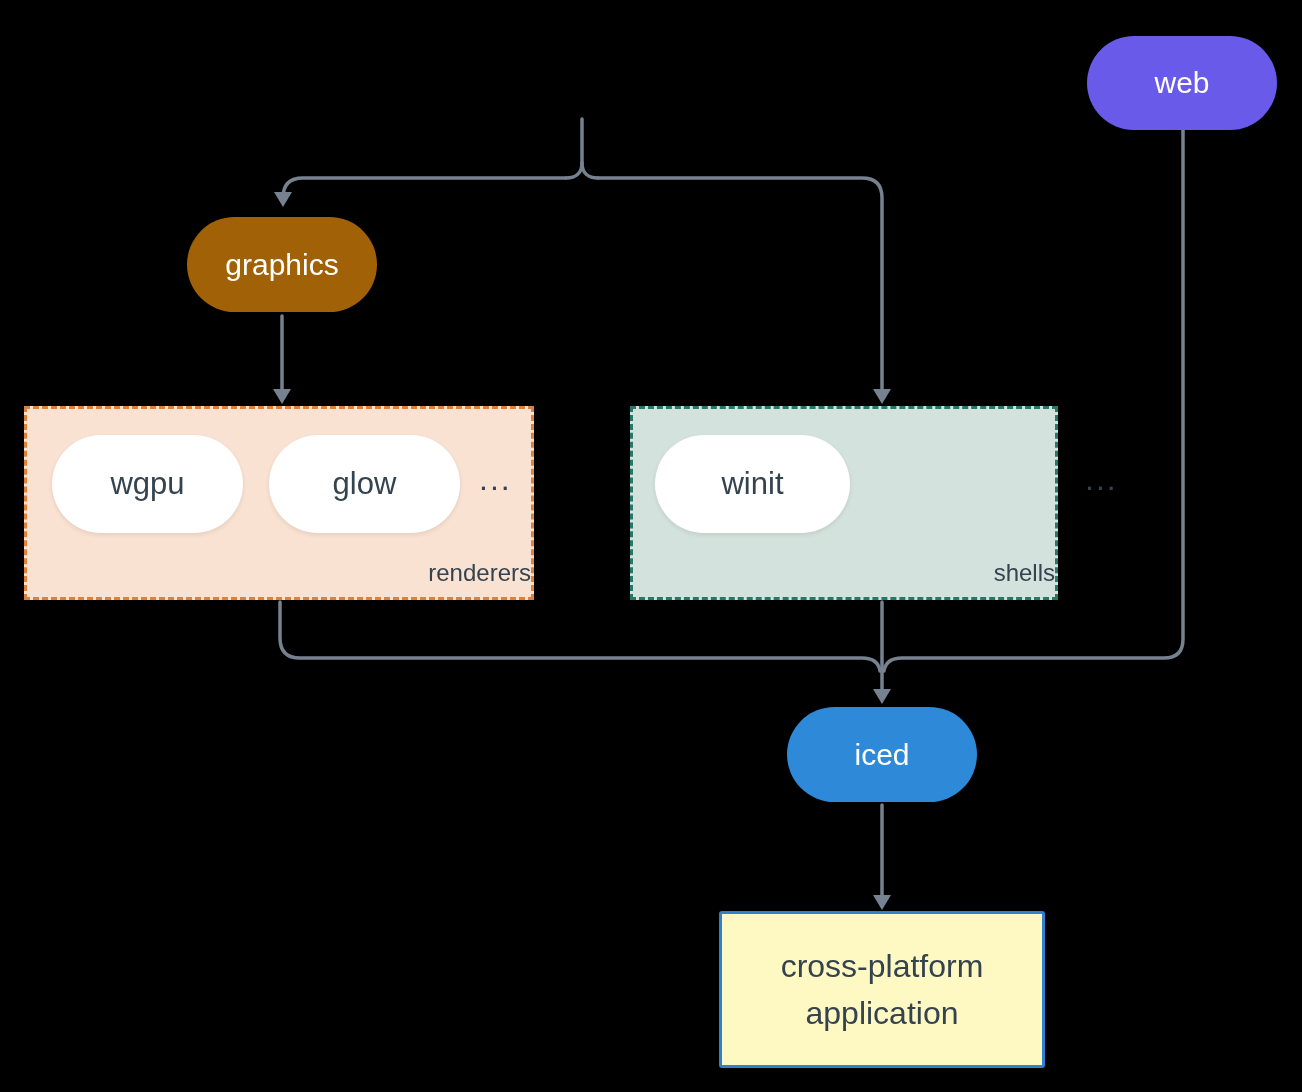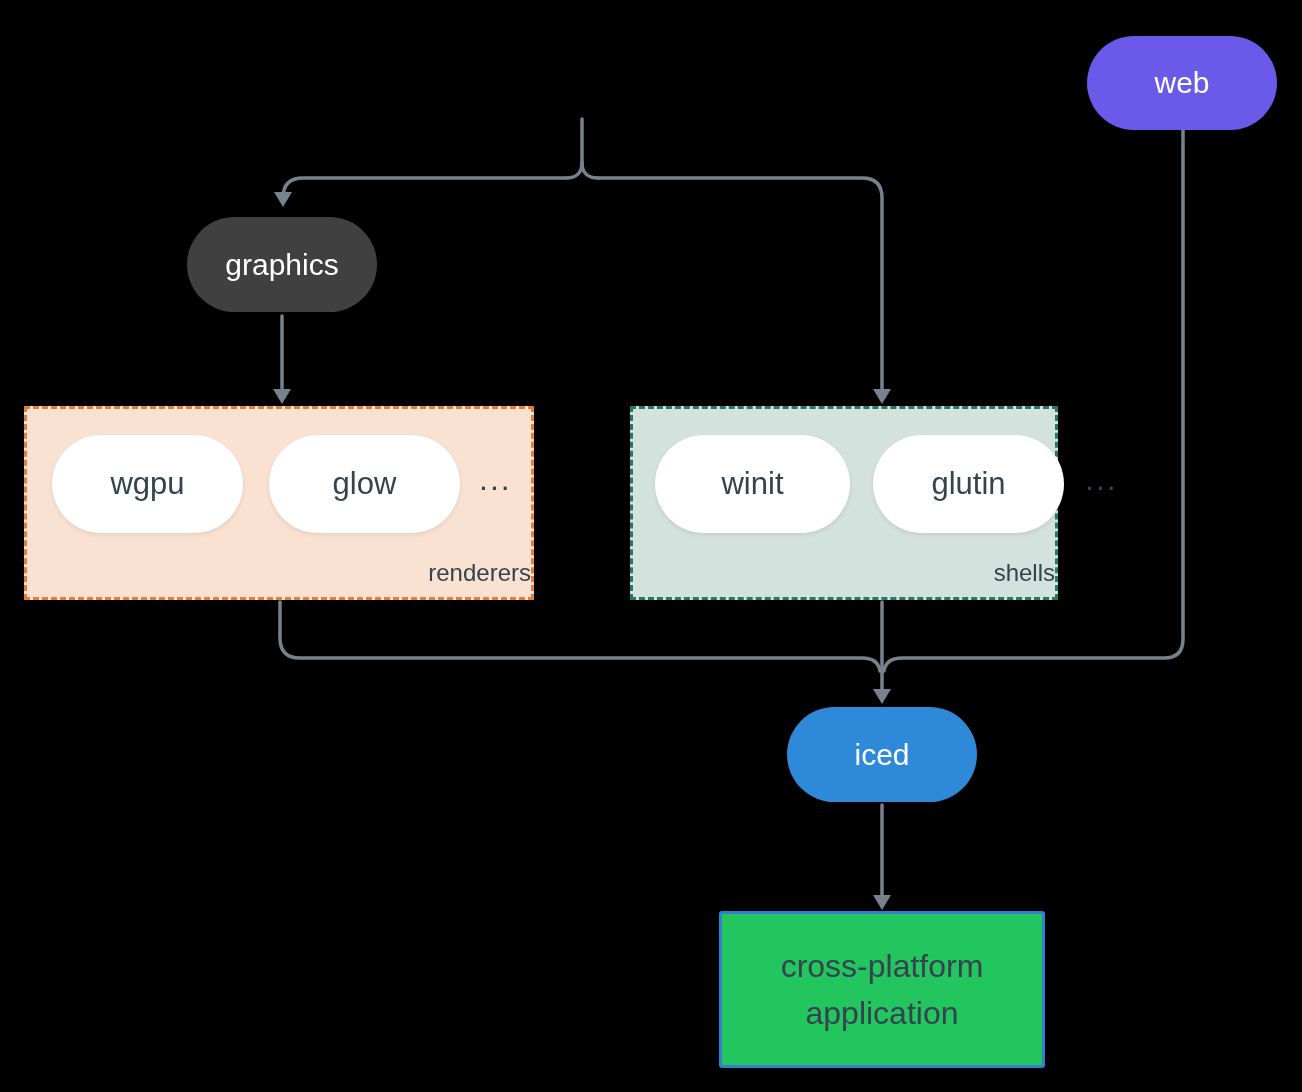--- a/index.html
+++ b/index.html
@@ -11,21 +11,21 @@
     overflow:hidden;
   }
   svg.wires{position:absolute;left:0;top:0;z-index:1;}
   .node{
     position:absolute;z-index:2;
     display:flex;align-items:center;justify-content:center;
     color:#ffffff;font-size:30px;font-weight:400;
     border-radius:48px;
   }
   .node.purple{background:#6a5ae9;}
-  .node.orange{background:#404040;}
+  .node.orange{background:#a16207;}
   .node.blue{background:#2e89d8;}
   .group{
     position:absolute;z-index:2;
     border:3px dashed;box-sizing:border-box;
   }
   .group.renderers{background:#f9e2d2;border-color:#e0813a;}
   .group.shells{background:#d3e2dc;border-color:#26796a;}
   .chip{
     position:absolute;
     display:flex;align-items:center;justify-content:center;
@@ -36,21 +36,21 @@
   .dots{
     position:absolute;
     color:#35434f;font-size:32px;letter-spacing:2px;
   }
   .group-label{
     position:absolute;right:0;bottom:10px;
     color:#35434f;font-size:24px;
   }
   .app-box{
     position:absolute;z-index:2;
-    background:#22c55e;border:3px solid #3080d0;border-radius:3px;
+    background:#fef9c3;border:3px solid #3080d0;border-radius:3px;
     box-sizing:border-box;
     display:flex;flex-direction:column;align-items:center;justify-content:center;
     color:#35434f;font-size:32px;line-height:1.45;
     text-align:left;
   }
 </style>
 </head>
 <body>
 
 <div id="canvas">
@@ -94,23 +94,20 @@
       <span>wgpu</span>
     </div>
     <div class="dots" style="left:452px;top:52px;">...</div>
     <div class="group-label">renderers</div>
   </div>
 
   <div class="group shells" style="left:630px;top:406px;width:428px;height:194px;">
     <div class="chip" style="left:22px;top:26px;width:195px;height:98px;">
       <span>winit</span>
     </div>
-    <div class="chip" style="left:240px;top:26px;width:191px;height:98px;">
-      <span>glutin</span>
-    </div>
     <div class="dots" style="left:452px;top:52px;">...</div>
     <div class="group-label">shells</div>
   </div>
 
   <div class="node blue" style="left:787px;top:707px;width:190px;height:95px;">
     <span>iced</span>
   </div>
 
   <div class="app-box" style="left:719px;top:911px;width:326px;height:157px;">
     <span>cross-platform</span>

